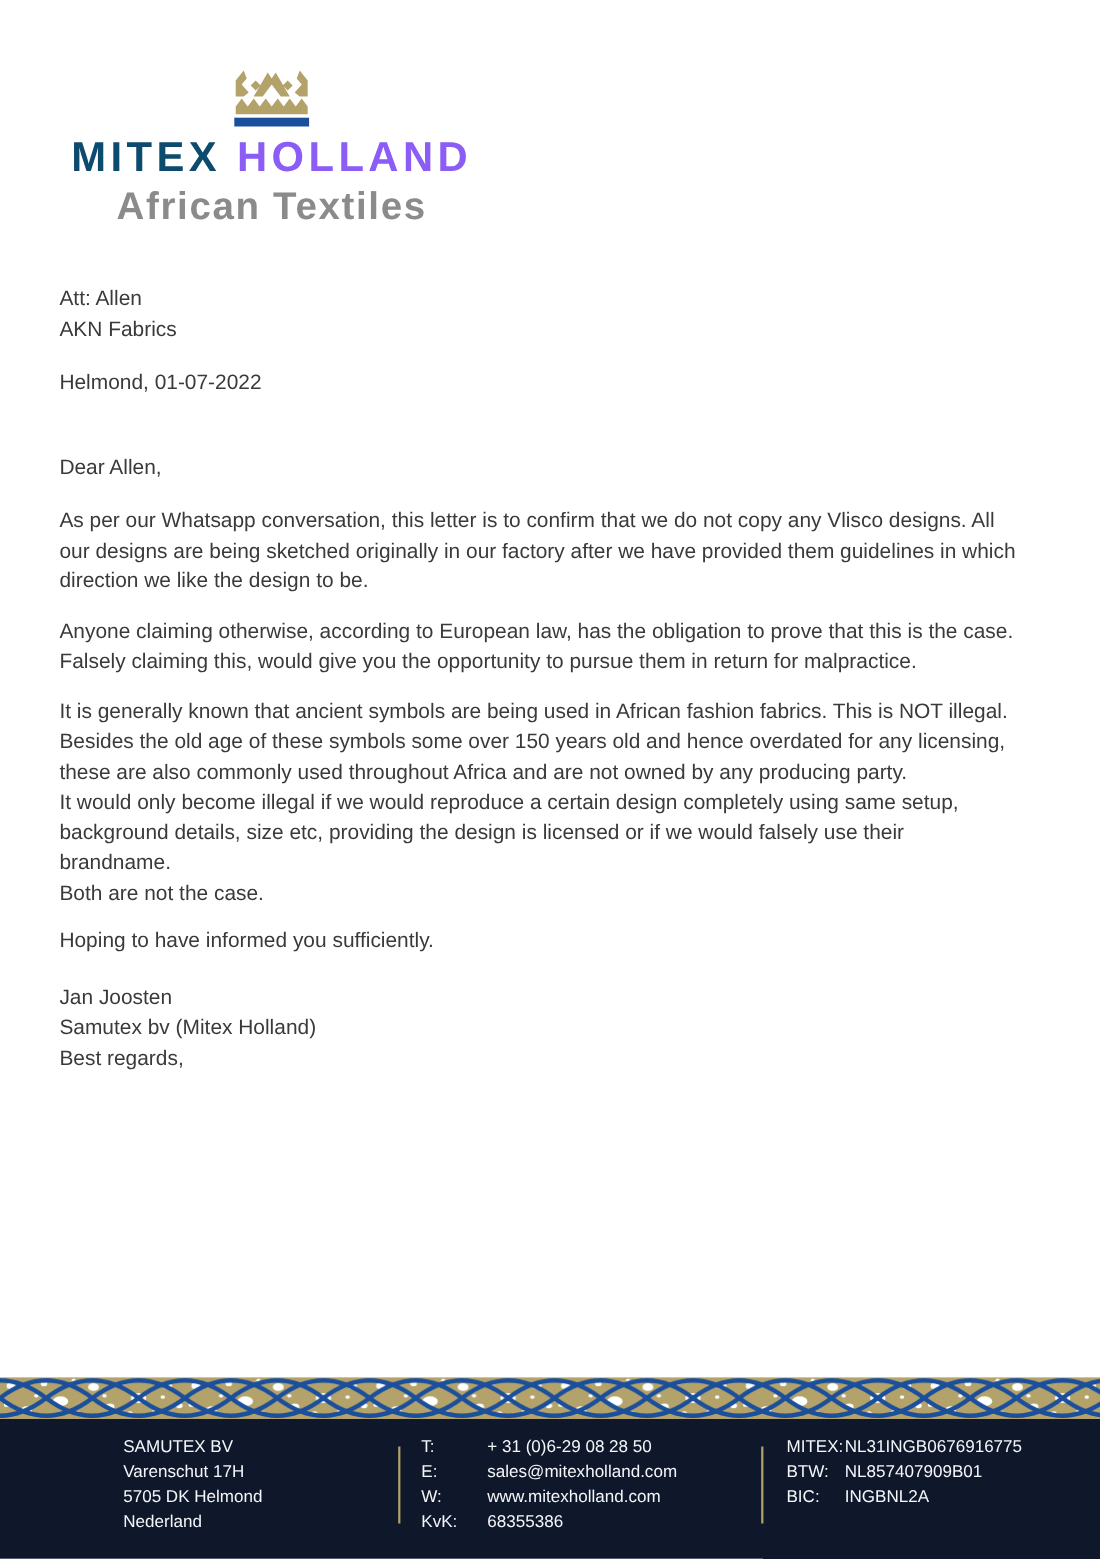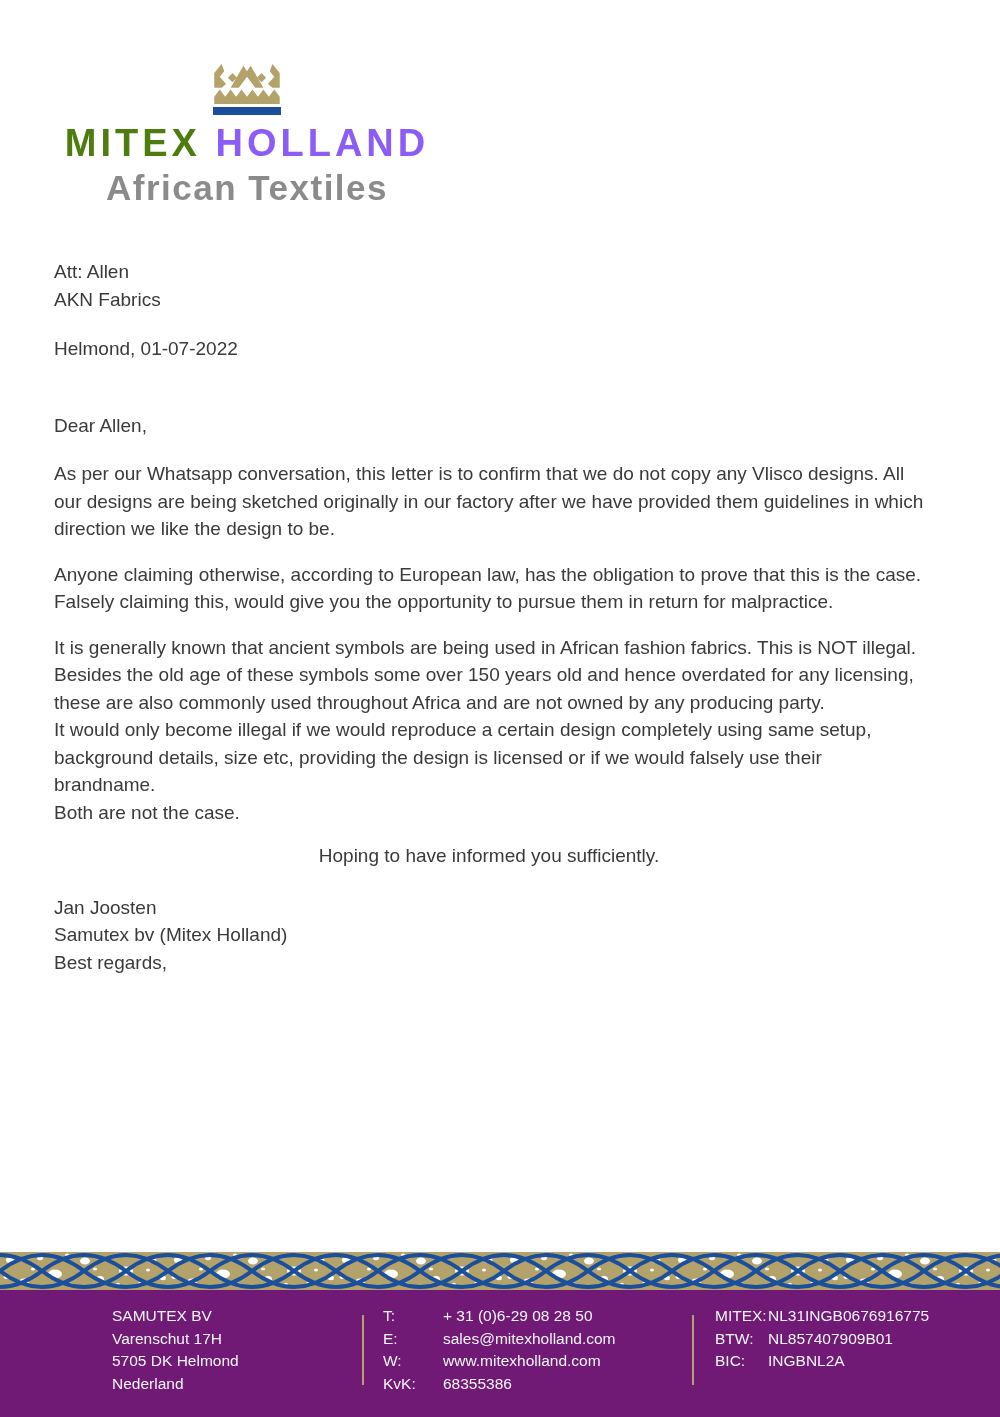--- a/index.html
+++ b/index.html
@@ -7,39 +7,39 @@
     width:1000px;height:1417px;background:#ffffff;position:relative;
     font-family:"Liberation Sans", sans-serif;color:#3a3a3a;overflow:hidden;
   }
   .page{position:absolute;inset:0;}
 
   
   .logo-block{position:absolute;top:64px;left:57px;width:380px;text-align:center;}
   .crown{display:block;margin:0 auto;}
   .crown-bar{width:68px;height:8px;margin:3px auto 0;background:#1b4f9c;}
   .brand-line{margin-top:9px;white-space:nowrap;font-weight:bold;font-size:38px;letter-spacing:4px;line-height:1.05;}
-  .brand-primary{color:#4d7c0f;}
+  .brand-primary{color:#0c4a6e;}
   .brand-secondary{color:#8b5cf6;}
   .tagline{margin-top:4px;font-weight:bold;font-size:35px;letter-spacing:1.5px;color:#8b8b8b;}
 
   
   .letter{position:absolute;left:54px;top:258px;width:870px;font-size:19px;line-height:27.5px;color:#3a3a3a;}
   .block{margin:0;}
   .recipient{margin-bottom:22px;}
   .dateline{margin-bottom:49px;}
   .salutation{margin-bottom:21px;}
   .para{margin-bottom:18px;}
   .para-tight{margin-bottom:16px;}
   .after-line{margin-bottom:20px;}
-  .after-line2{margin-bottom:24px;text-align:center;}
+  .after-line2{margin-bottom:24px;}
   .closing{margin-bottom:21px;}
 
   
   .band{position:absolute;left:0;top:1252px;width:1000px;height:38px;}
-  .footer{position:absolute;left:0;top:1290px;width:1000px;height:127px;background:#701a75;color:#f4f6fa;font-size:15.5px;line-height:22.5px;}
+  .footer{position:absolute;left:0;top:1290px;width:1000px;height:127px;background:#0f172a;color:#f4f6fa;font-size:15.5px;line-height:22.5px;}
   .f-col{position:absolute;top:15px;}
   .f-address{left:112px;}
   .f-contact{left:383px;}
   .f-bank{left:715px;}
   .f-divider{position:absolute;top:25px;width:2px;height:70px;background:#b3a269;}
   .f-div1{left:362px;}
   .f-div2{left:692px;}
   .f-row{white-space:nowrap;}
   .f-label{display:inline-block;}
   .f-contact .f-label{width:60px;}

